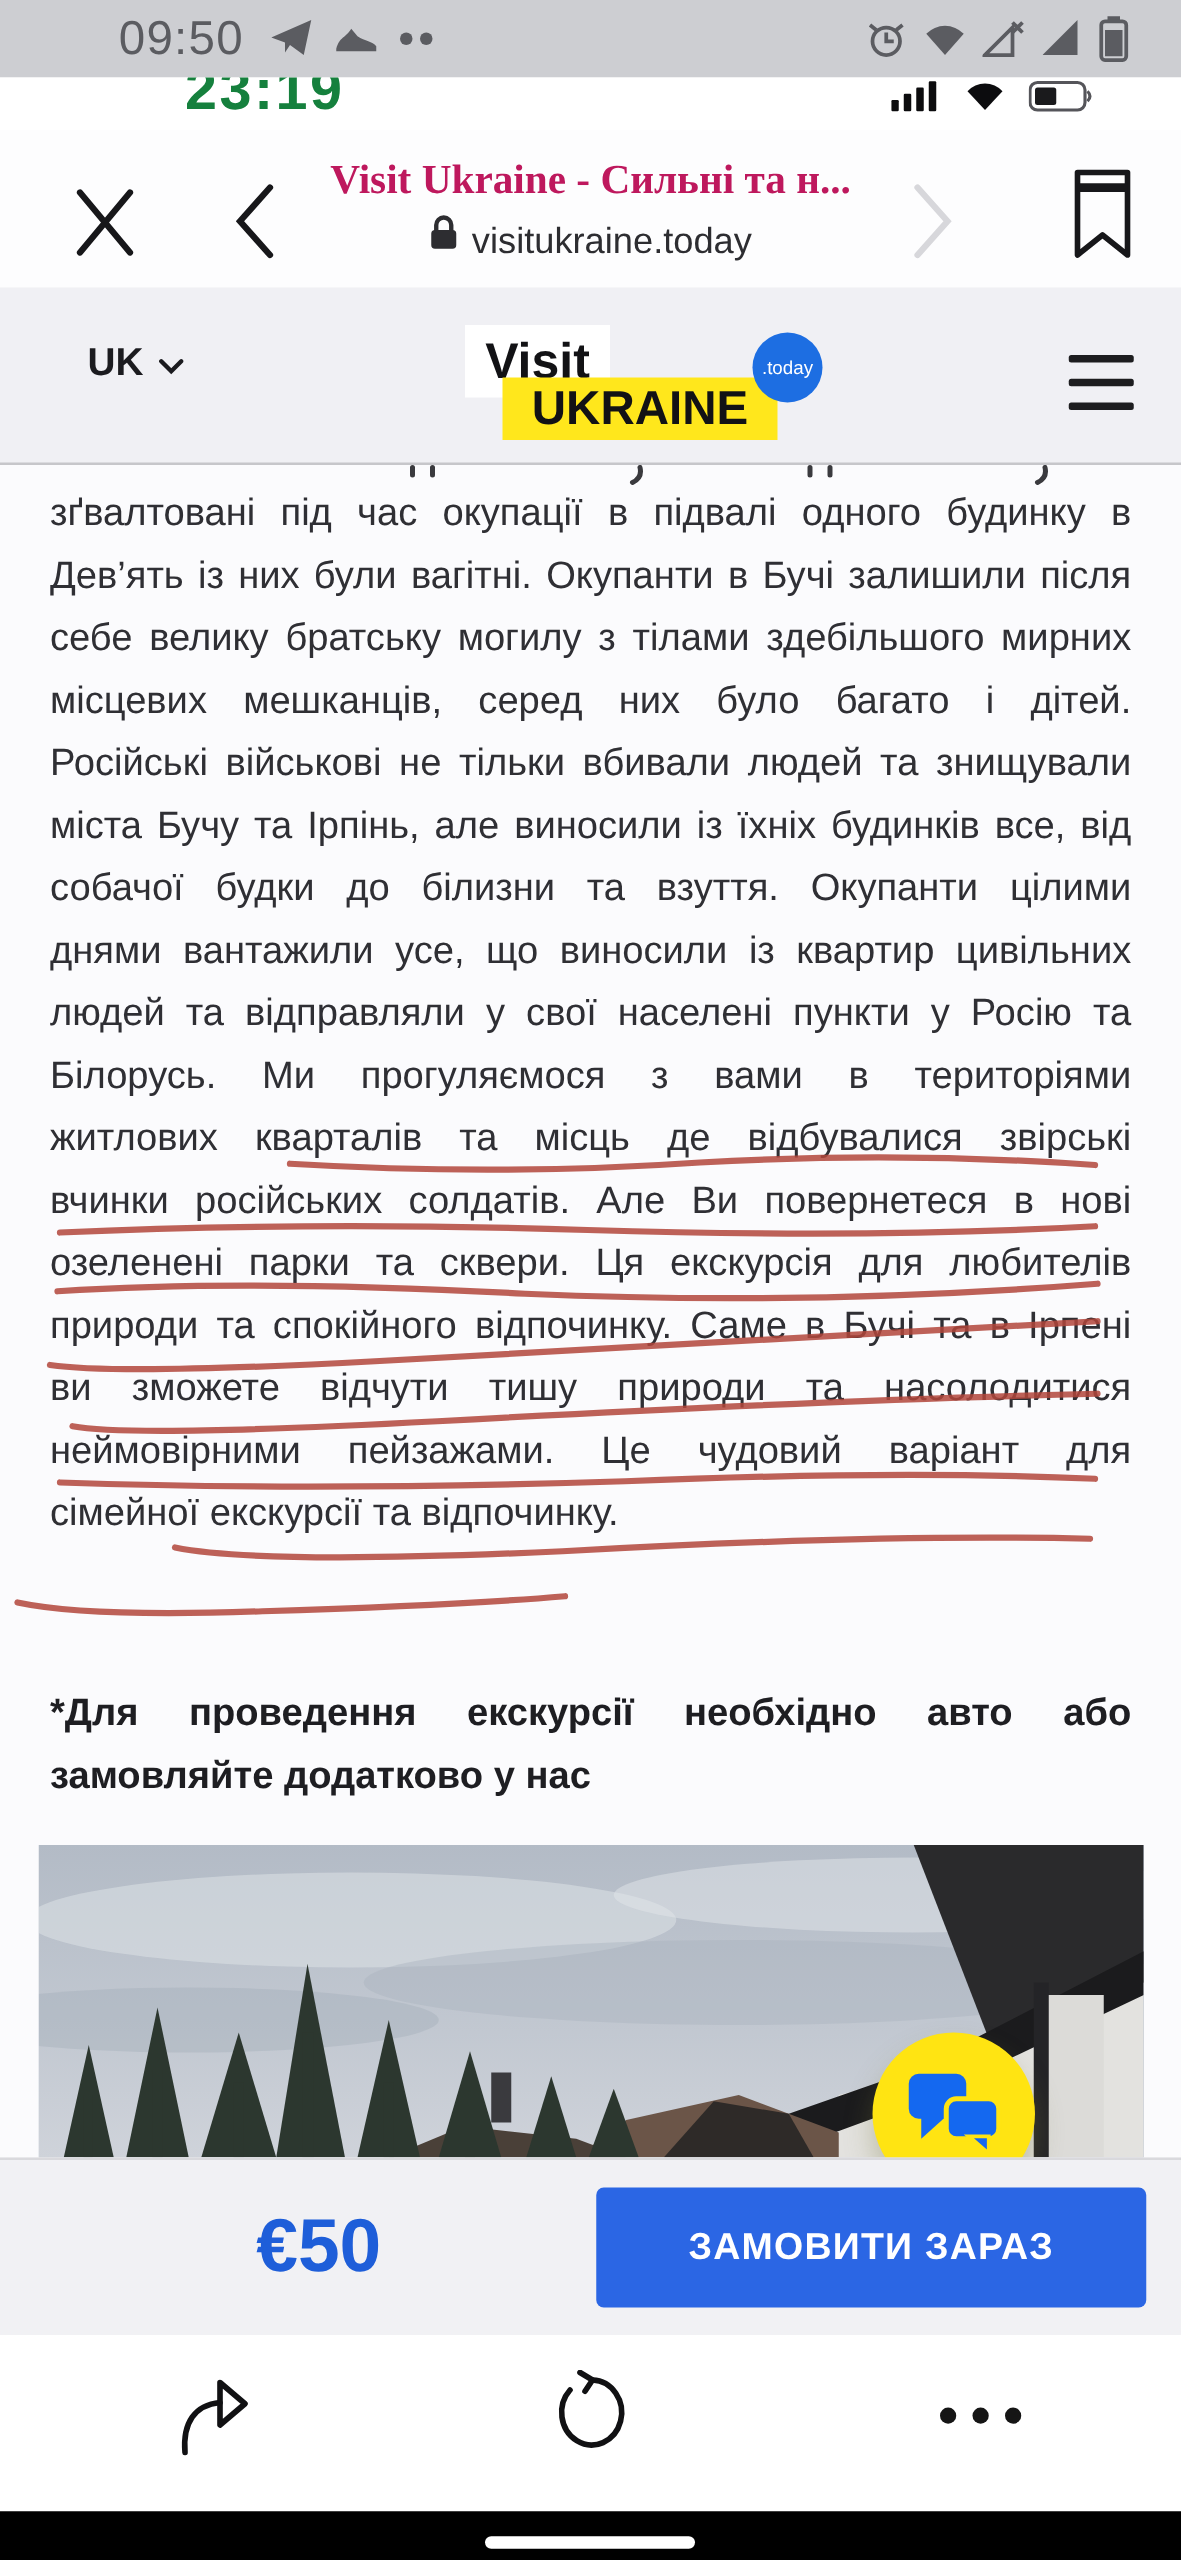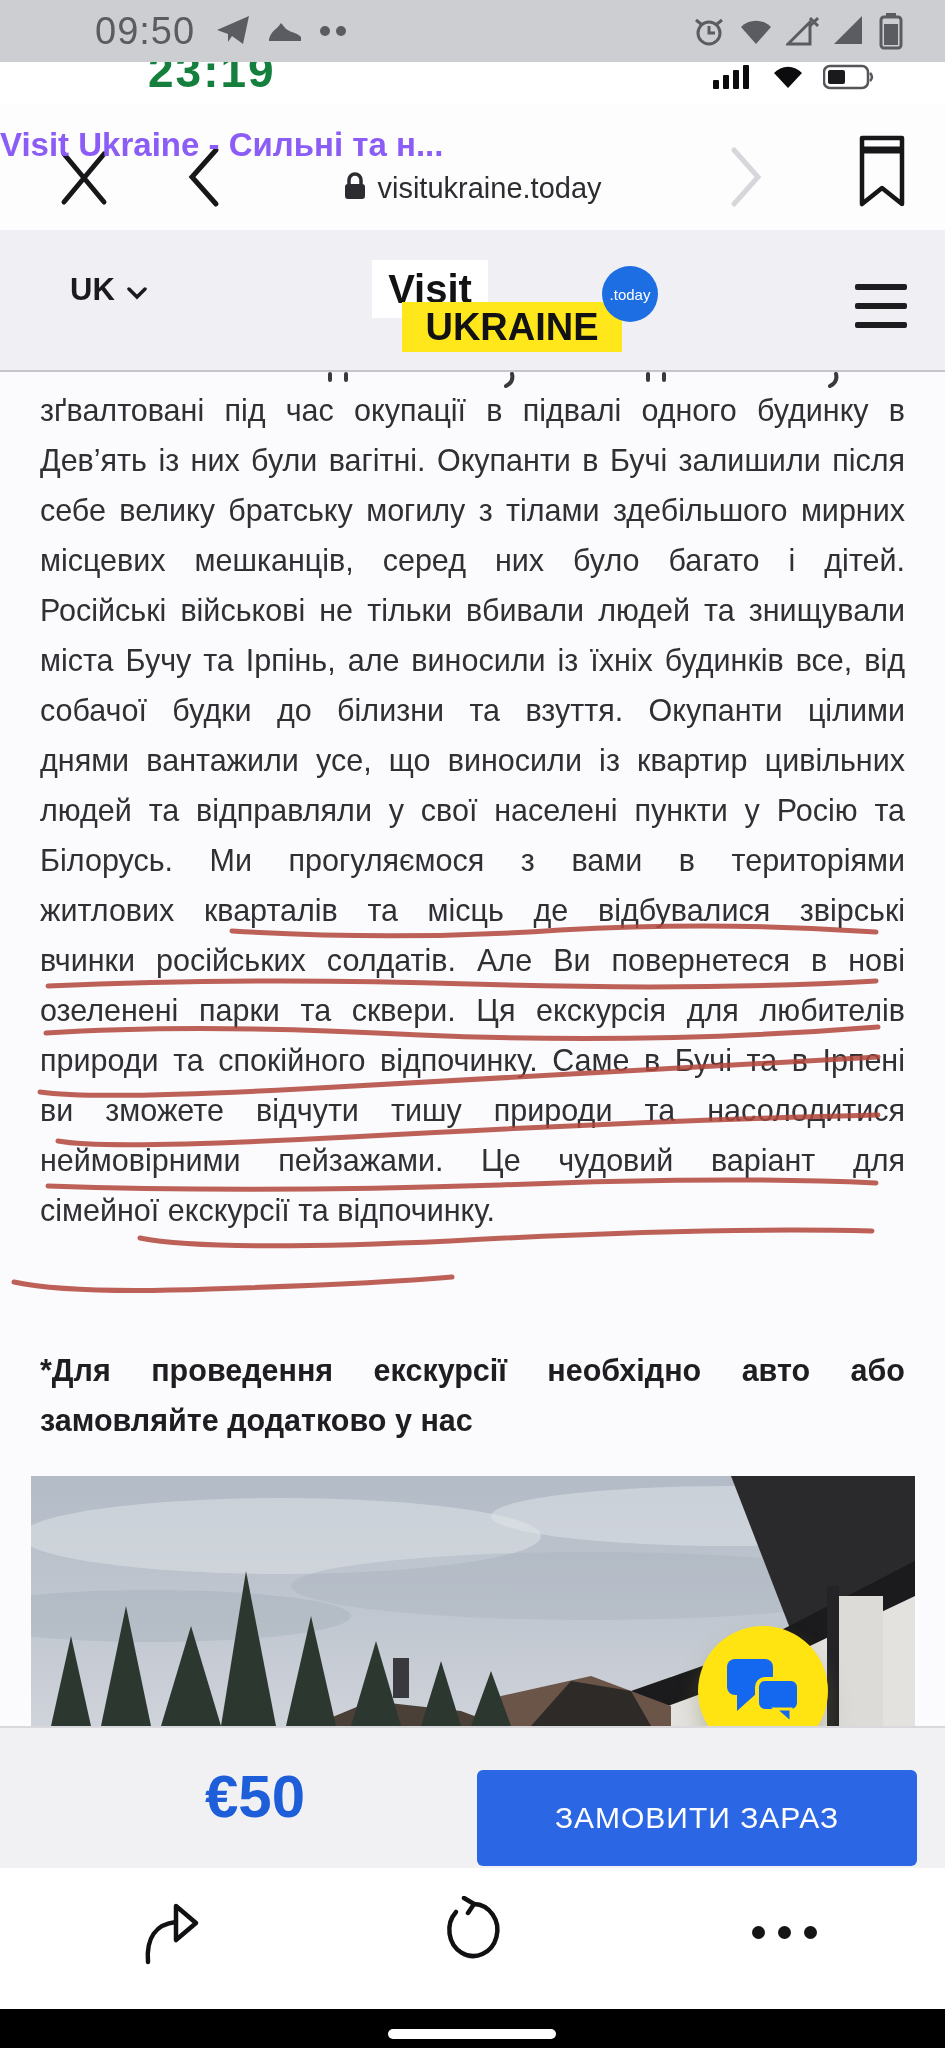--- a/index.html
+++ b/index.html
@@ -15,22 +15,22 @@
   
   .inner-status{position:absolute;left:0;top:62px;width:945px;height:42px;background:#ffffff;overflow:hidden;}
   .inner-time{position:absolute;left:148px;top:-18px;font-size:46px;font-weight:700;color:#15803d;letter-spacing:2px;}
   .inner-right{position:absolute;right:70px;top:2px;display:flex;align-items:center;gap:20px;}
   
   .chrome{position:absolute;left:0;top:104px;width:945px;height:126px;background:#fdfdfe;}
   .chrome-close{position:absolute;left:58px;top:46px;}
   .chrome-back{position:absolute;left:186px;top:42px;}
   .chrome-fwd{position:absolute;left:728px;top:42px;}
   .chrome-bookmark{position:absolute;left:856px;top:30px;}
-  .tab-title{position:absolute;left:0;top:22px;width:100%;text-align:left;font-size:33px;font-weight:600;color:#8b5cf6;}
-  .url-row{position:absolute;left:0;top:68px;width:100%;display:flex;justify-content:center;align-items:flex-start;gap:10px;
+  .tab-title{position:absolute;left:0;top:22px;width:100%;text-align:center;font-size:33px;font-weight:600;color:#be185d;font-family:Liberation Serif, serif;}
+  .url-row{position:absolute;left:0;top:68px;width:100%;display:flex;justify-content:center;align-items:flex-end;gap:10px;
            font-size:29px;color:#2d2d31;}
   
   .site-header{position:absolute;left:0;top:230px;width:945px;height:140px;background:#f0f0f4;
                border-bottom:2px solid #c6c6ca;}
   .lang{position:absolute;left:70px;top:42px;display:flex;align-items:center;gap:12px;
         font-size:31px;font-weight:700;color:#1b1b1f;}
   .logo-visit{position:absolute;left:372px;top:30px;width:116px;height:58px;background:#ffffff;
               display:flex;align-items:center;justify-content:center;font-size:40px;font-weight:800;color:#121215;}
   .logo-ukraine{position:absolute;left:402px;top:72px;width:220px;height:50px;background:#ffe71c;
                 display:flex;align-items:center;justify-content:center;font-size:38px;font-weight:800;color:#121215;}
@@ -50,22 +50,22 @@
   
   .chat-fab{position:absolute;left:698px;top:1626px;width:130px;height:130px;border-radius:50%;
             background:#ffe412;display:flex;align-items:center;justify-content:center;
             box-shadow:0 14px 22px rgba(120,120,60,.35);}
   
   .purchase-bar{position:absolute;left:0;top:1726px;width:945px;height:140px;background:#f1f1f4;
                 border-top:2px solid #d9d9dd;border-bottom:2px solid #d9d9dd;}
   .price{position:absolute;left:130px;top:34px;width:250px;text-align:center;
          font-size:60px;font-weight:800;color:#1e5ed9;}
   .cta-button{position:absolute;left:477px;top:22px;width:440px;height:96px;background:#2b66e4;border:none;
-              border-radius:6px;color:#ffffff;font-size:30px;font-weight:400;letter-spacing:1px;
-              font-family:inherit;display:flex;align-items:center;justify-content:center;cursor:pointer;margin-top:20px;}
+              border-radius:6px;color:#ffffff;font-size:30px;font-weight:700;letter-spacing:1px;
+              font-family:inherit;display:flex;align-items:center;justify-content:center;cursor:pointer;}
   
   .toolbar{position:absolute;left:0;top:1868px;width:945px;height:141px;background:#ffffff;}
   .tool{position:absolute;top:28px;}
   .tool.share{left:140px;} .tool.reload{left:444px;} .tool.more{left:752px;top:58px;}
   .dots{display:flex;gap:13px;}
   .dots i{width:13px;height:13px;border-radius:50%;background:#151515;}
   
   .home-bar{position:absolute;left:0;top:2009px;width:945px;height:39px;background:#000000;}
   .pill{position:absolute;left:388px;top:20px;width:168px;height:10px;border-radius:6px;background:#ffffff;}
 </style>

